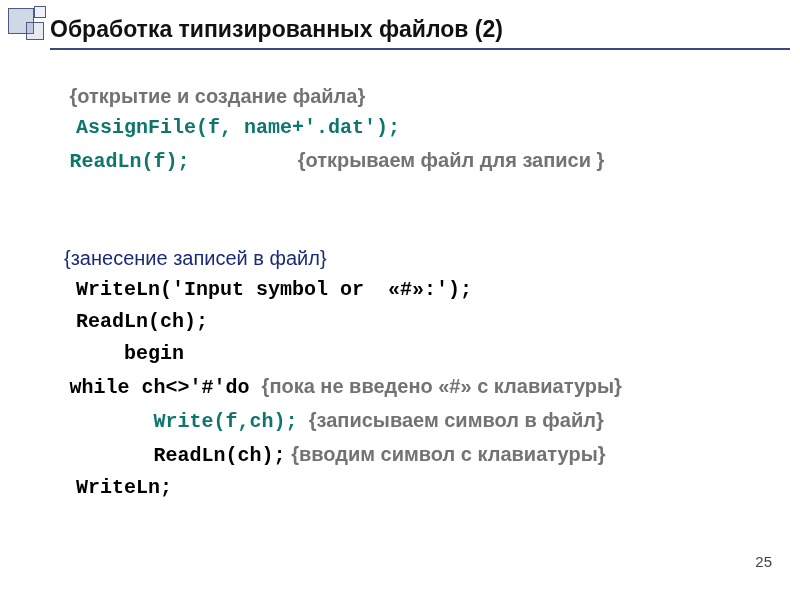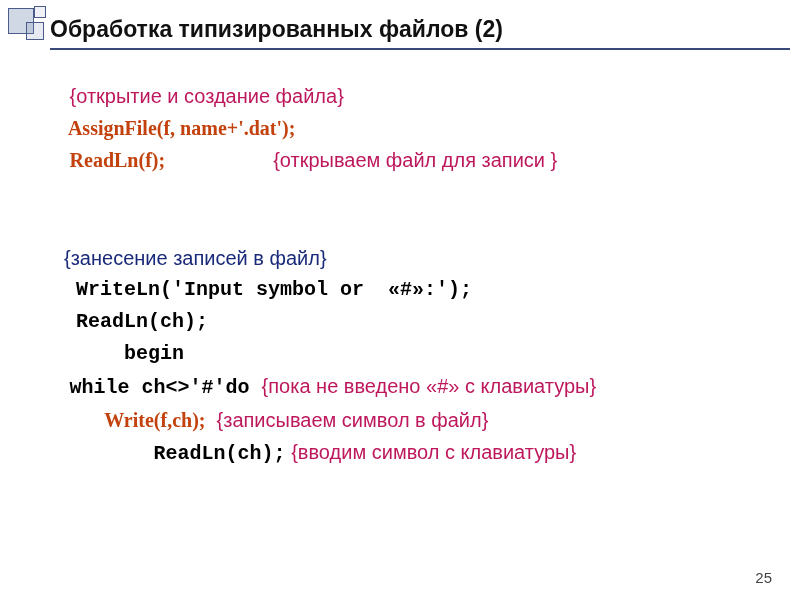--- a/index.html
+++ b/index.html
@@ -48,27 +48,27 @@
     left: 64px;
     right: 30px;
   }
   .line {
     font-size: 20px;
     line-height: 1.6;
     color: #000;
     white-space: pre;
   }
   .mono { font-family: "Courier New", monospace; font-weight: bold; }
-  .navy { color: #c2410c; font-family: Liberation Serif, serif; }
-  .comment { font-family: Arial, sans-serif; font-weight: normal; color: #be185d; }
+  .navy { color: #0f766e; }
+  .comment { font-family: Arial, sans-serif; font-weight: bold; color: #737373; }
   .comment-navy { font-family: Arial, sans-serif; font-weight: normal; color: #1a2a7a; margin-top: 44px; }
   .gap { height: 20px; }
   .page-num {
     position: absolute;
-    bottom: 14px;
+    bottom: 30px;
     right: 28px;
     font-size: 15px;
     color: #444;
   }
 </style>
 </head>
 <body>
 
 <div class="decoration">
   <div class="sq1"></div>
@@ -84,15 +84,16 @@
   <div class="line mono navy"> <span>AssignFile(f, name+'.dat');</span></div>
   <div class="line"> <span class="mono navy">ReadLn(f);</span><span class="mono">         </span><span class="comment">{открываем файл для записи }</span></div>
   <div class="gap"></div>
   <div class="line comment-navy"><span>{занесение записей в файл}</span></div>
   <div class="line mono"> <span>WriteLn('Input symbol or  «#»:');</span></div>
   <div class="line mono"> <span>ReadLn(ch);</span></div>
   <div class="line mono"> <span>    begin</span></div>
   <div class="line"> <span class="mono">while ch&lt;&gt;'#'do </span><span class="comment">{пока не введено «#» с клавиатуры}</span></div>
   <div class="line"> <span class="mono navy">       Write(f,ch);</span><span class="comment">  {записываем символ в файл}</span></div>
   <div class="line"> <span class="mono">       ReadLn(ch);</span><span class="comment"> {вводим символ с клавиатуры}</span></div>
+  <div class="line mono"> <span>WriteLn;</span></div>
 </div>
 
 <div class="page-num">25</div>
 
 </body></html>

